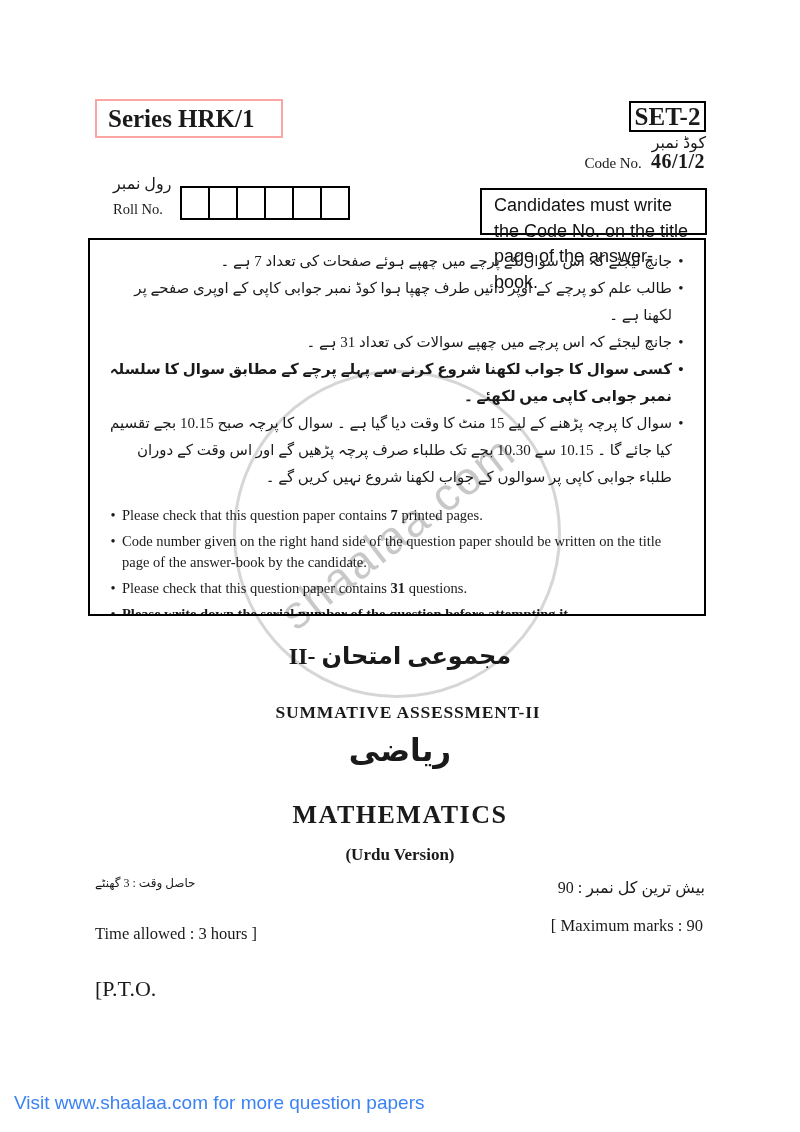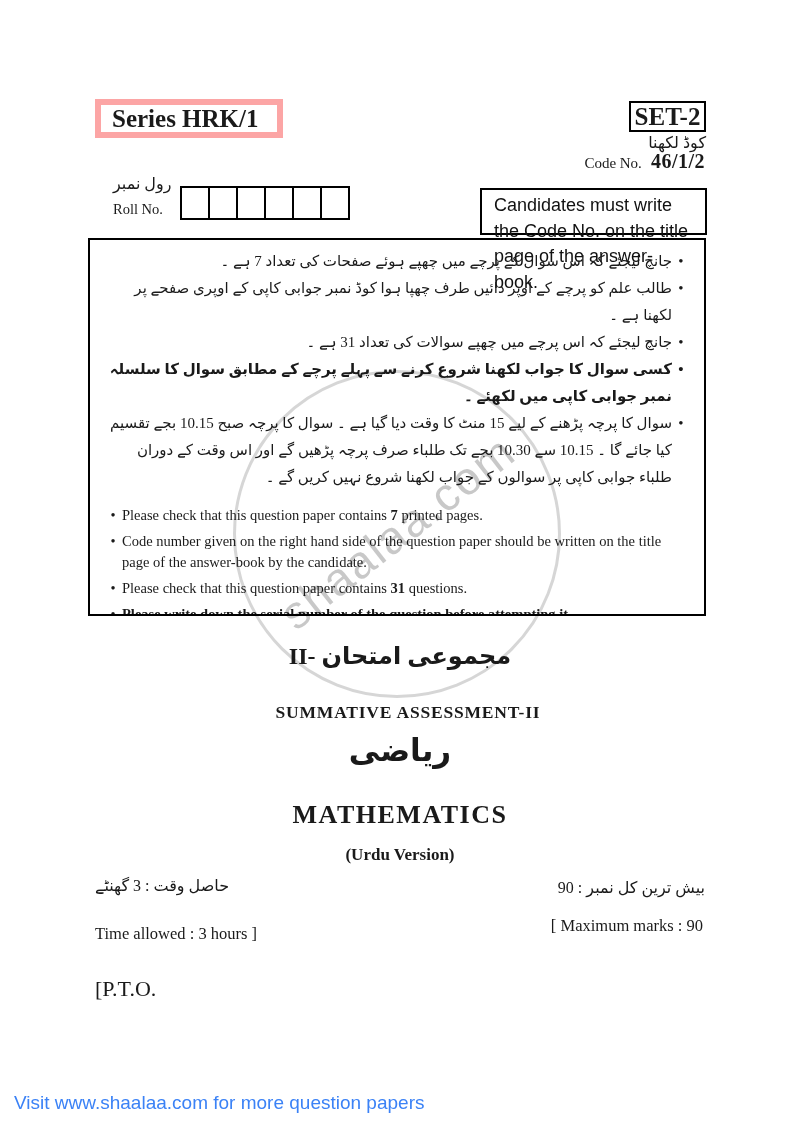--- a/index.html
+++ b/index.html
@@ -19,21 +19,21 @@
     left:160px; top:505px; width:475px; text-align:center;
     transform:rotate(-38deg);
     font-family:"Liberation Sans",sans-serif;
     font-size:46px; letter-spacing:2px;
     color:rgba(155,155,155,0.55);
   }
 
   
   .series-box {
     left:95px; top:99px; width:188px; height:39px;
-    border:6px solid #fca5a5; display:flex; align-items:center;
+    border:2px solid #fca5a5; display:flex; align-items:center;
     padding-left:11px; font-size:25px; font-weight:bold;
   }
   .set-box {
     left:629px; top:101px; width:77px; height:31px;
     border:2px solid #000; display:flex; align-items:center; justify-content:center;
     font-size:25px; font-weight:bold;
   }
   .code-urdu { top:133px; right:94px; font-size:16px; direction:rtl; }
   .code-line { top:150px; right:95px; display:flex; align-items:baseline; gap:9px; }
   .code-label { font-size:15px; }
@@ -70,21 +70,21 @@
   .e-item .bullet { width:18px; text-align:center; }
   .e-item .e-text { flex:1; }
 
   
   .exam-urdu { left:0; top:642px; width:100%; text-align:center; font-size:24px; font-weight:bold; direction:rtl; }
   .exam-english { left:0; top:702px; width:100%; text-align:center; font-size:17.5px; font-weight:bold; letter-spacing:0.8px;padding-left:16px; }
   .subject-urdu { left:0; top:732px; width:100%; text-align:center; font-size:31px; font-weight:bold; direction:rtl; }
   .subject-english { left:0; top:800px; width:100%; text-align:center; font-size:26px; font-weight:bold; letter-spacing:1.5px; }
   .version-line { left:0; top:845px; width:100%; text-align:center; font-size:17px; font-weight:bold; }
 
-  .time-urdu { left:95px; top:876px; font-size:16px; direction:rtl; }
+  .time-urdu { left:95px; top:876px; font-size:12px; direction:rtl; }
   .marks-urdu { right:95px; top:878px; font-size:16px; direction:rtl;margin-left:36px; }
   .time-english { left:95px; top:924px; font-size:16.5px; }
   .marks-english { right:97px; top:916px; font-size:16.5px; }
   .pto { left:95px; top:976px; font-size:22px; }
 
   .footer-text {
     left:14px; top:1092px; font-size:19px; color:#3b82f6;
     font-family:"Liberation Sans",sans-serif;
   }
 </style>
@@ -95,21 +95,21 @@
 <div class="abs wm-text">shaalaa.com</div>
 
 <div class="abs series-box">
   <span>Series HRK/1</span>
 </div>
 
 <div class="abs set-box">
   <span>SET-2</span>
 </div>
 
-<div class="abs code-urdu">کوڈ لکھنا</div>
+<div class="abs code-urdu">کوڈ نمبر</div>
 
 <div class="abs code-line">
   <span class="code-label">Code No.</span>
   <span class="code-value">46/1/2</span>
 </div>
 
 <div class="abs roll-urdu">رول نمبر</div>
 <div class="abs roll-label">Roll No.</div>
 <div class="abs roll-boxes">
     <div class="roll-cell"></div>

